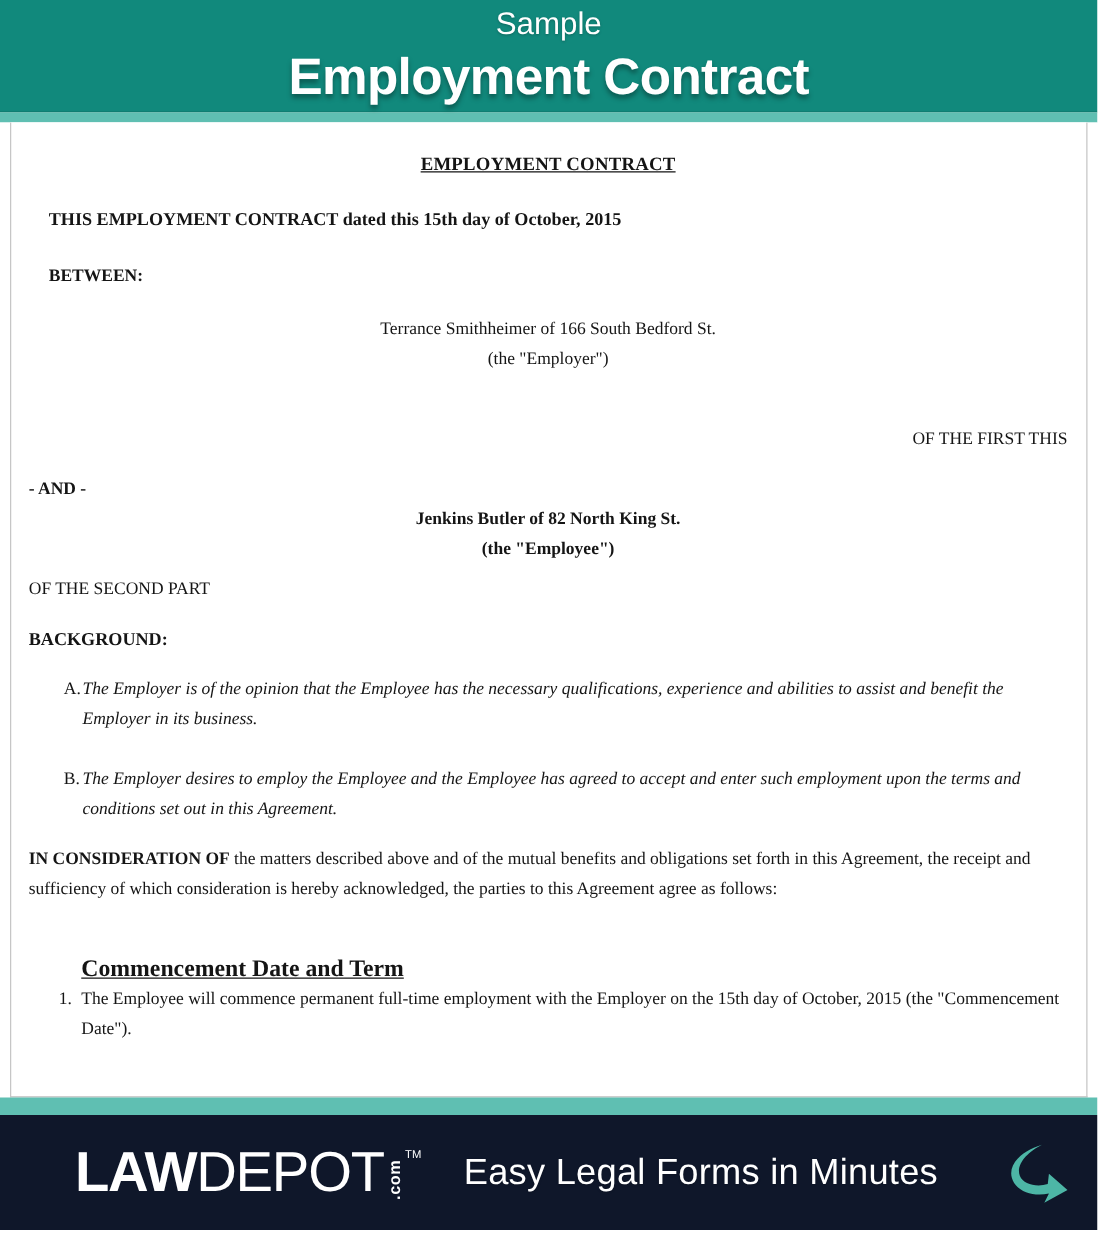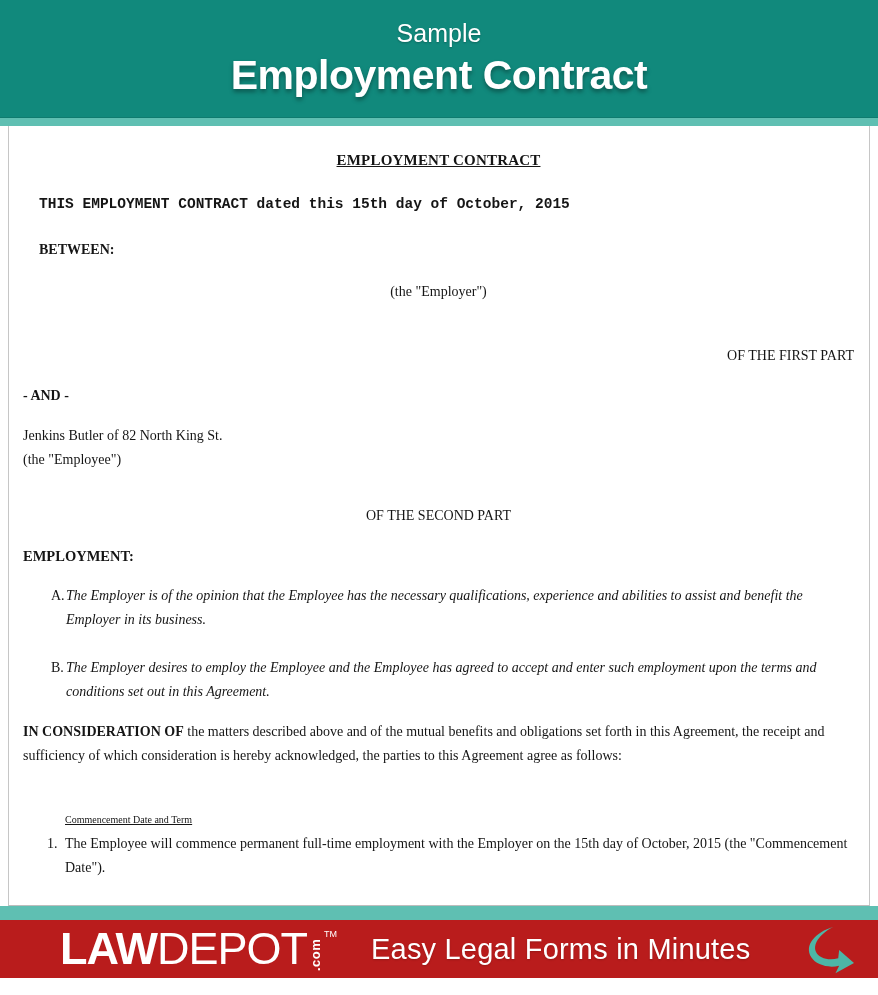--- a/index.html
+++ b/index.html
@@ -1,21 +1,21 @@
 <!DOCTYPE html>
 <html><head>
 <meta charset="utf-8">
 <style>
   * { margin: 0; padding: 0; box-sizing: border-box; }
   html, body { width: 878px; height: 995px; background: #ffffff; overflow: hidden; }
   body { font-family: "Liberation Serif", "DejaVu Serif", serif; color: #151515; }
 
   
   .banner {
-    height: 118px; background: #11897C;
+    height: 90px; background: #11897C;
     display: flex; flex-direction: column; align-items: center; justify-content: center;
     font-family: "Liberation Sans", "DejaVu Sans", sans-serif; color: #ffffff;
     border-bottom: 1px solid rgba(0,0,0,0.10);
   }
   .banner-subtitle {
     font-size: 25px; font-weight: 400; line-height: 30px;
     text-shadow: 0 1px 2px rgba(0,0,0,0.25);
   }
   .banner-title {
     font-size: 41px; font-weight: 700; line-height: 50px; letter-spacing: -0.5px;
@@ -32,45 +32,45 @@
   .paper {
     height: 780px; background: #ffffff;
     border-left: 1px solid #c6c6c6; border-right: 1px solid #c6c6c6; border-bottom: 1px solid #bdbdbd;
     padding: 22px 15px 0 14px;
     font-size: 14px; line-height: 24px;
   }
   .doc-title {
     text-align: center; font-weight: bold; font-size: 15px;
     text-decoration: underline; letter-spacing: 0.2px;
   }
-  .dated-line { margin-top: 20px; font-weight: bold; padding-left: 16px; font-size: 14.5px; font-family: Liberation Mono, monospace; }
+  .dated-line { margin-top: 20px; font-weight: bold; padding-left: 16px; font-size: 14.5px; }
   .between-label { margin-top: 22px; font-weight: bold; padding-left: 16px; font-size: 14px; }
   .party-block { margin-top: 18px; text-align: center; }
   .part-line { margin-top: 40px; text-align: right; }
   .and-sep { margin-top: 16px; text-align: left; font-weight: bold; }
-  .party-block-2 { margin-top: 16px; text-align: left; }
-  .part-line-2 { margin-top: 32px; text-align: center; }
+  .party-block-2 { text-align: center; font-weight: bold; }
+  .part-line-2 { margin-top: 8px; text-align: left; }
   .section-heading { margin-top: 16px; font-weight: bold; font-size: 14.5px; }
   .list-item { display: flex; padding-left: 28px; }
   .list-item .marker { width: 15px; flex: 0 0 15px; }
   .list-item .item-text { flex: 1; font-style: italic; }
   .item-a { margin-top: 16px; }
   .item-b { margin-top: 24px; }
   .consideration { margin-top: 16px; }
   .clause-heading {
     margin-top: 40px; margin-left: 42px;
-    font-weight: normal; text-decoration: underline; font-size: 10px;
+    font-weight: bold; text-decoration: underline; font-size: 19px;
   }
   .numbered-item { display: flex; padding-left: 24px; }
   .numbered-item .marker { width: 18px; flex: 0 0 18px; }
   .numbered-item .item-text { flex: 1; }
 
   
   .footer {
-    height: 58px; background: #b91c1c; color: #ffffff;
+    height: 92px; background: #0f172a; color: #ffffff;
     display: flex; align-items: center;
     font-family: "Liberation Sans", "DejaVu Sans", sans-serif;
   }
   .logo { display: flex; align-items: flex-end; margin-left: 60px; cursor: pointer; }
   .logo-law { font-size: 45px; font-weight: 700; letter-spacing: -1px; line-height: 44px; }
   .logo-depot { font-size: 45px; font-weight: 400; letter-spacing: -1px; line-height: 44px; }
   .logo-com {
     writing-mode: vertical-rl; transform: rotate(180deg);
     font-size: 13px; font-weight: 700; letter-spacing: 0.5px;
     height: 38px; line-height: 14px; margin-left: 2px;
@@ -95,35 +95,36 @@
 <main class="paper-wrap">
   <div class="paper">
 
     <div class="doc-title">EMPLOYMENT CONTRACT</div>
 
     <div class="dated-line">THIS EMPLOYMENT CONTRACT dated this 15th day of October, 2015</div>
 
     <div class="between-label">BETWEEN:</div>
 
     <div class="party-block">
+      <div>Terrance Smithheimer of 166 South Bedford St.</div>
       <div>(the "Employer")</div>
     </div>
 
-    <div class="part-line">OF THE FIRST PART</div>
+    <div class="part-line">OF THE FIRST THIS</div>
 
     <div class="and-sep">- AND -</div>
 
     <div class="party-block-2">
       <div>Jenkins Butler of 82 North King St.</div>
       <div>(the "Employee")</div>
     </div>
 
     <div class="part-line-2">OF THE SECOND PART</div>
 
-    <div class="section-heading">EMPLOYMENT:</div>
+    <div class="section-heading">BACKGROUND:</div>
 
     <div class="list-item item-a">
       <span class="marker">A.</span>
       <span class="item-text">The Employer is of the opinion that the Employee has the necessary qualifications, experience and abilities to assist and benefit the Employer in its business.</span>
     </div>
 
     <div class="list-item item-b">
       <span class="marker">B.</span>
       <span class="item-text">The Employer desires to employ the Employee and the Employee has agreed to accept and enter such employment upon the terms and conditions set out in this Agreement.</span>
     </div>

